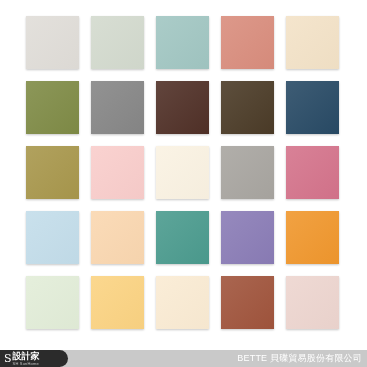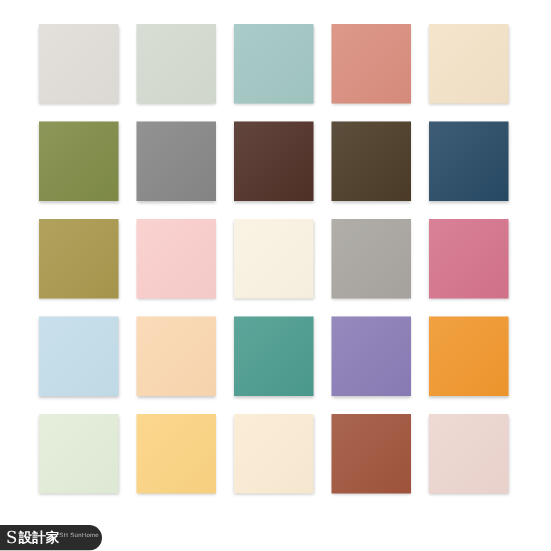--- a/index.html
+++ b/index.html
@@ -82,21 +82,21 @@
   }
   #logo-mark {
     color: #ffffff;
     font-size: 11px;
     line-height: 11px;
     padding-left: 4px;
     font-family: "DejaVu Serif", serif;
   }
   #logo-text-wrap {
     display: flex;
-    flex-direction: row;
+    flex-direction: column;
     justify-content: center;
     padding-left: 1px;
   }
   #logo-name {
     color: #ffffff;
     font-size: 9px;
     line-height: 9px;
     font-weight: bold;
   }
   #logo-sub {
@@ -132,20 +132,23 @@
       <div class="swatch" title="#4B9B8E" style="background: rgb(75, 155, 142);"></div>
       <div class="swatch" title="#8A7CB6" style="background: rgb(138, 124, 182);"></div>
       <div class="swatch" title="#F0972D" style="background: rgb(240, 151, 45);"></div>
       <div class="swatch" title="#E2EDD8" style="background: rgb(226, 237, 216);"></div>
       <div class="swatch" title="#FBD382" style="background: rgb(251, 211, 130);"></div>
       <div class="swatch" title="#FAEBD3" style="background: rgb(250, 235, 211);"></div>
       <div class="swatch" title="#A0543C" style="background: rgb(160, 84, 60);"></div>
       <div class="swatch" title="#EDD5CF" style="background: rgb(237, 213, 207);"></div>
     </div>
 
+  <div id="footer-bar" style="background: rgb(201, 201, 201);">
+    <span id="footer-credit">BETTE 貝碟貿易股份有限公司</span>
+  </div>
 
   <div id="logo-badge" style="background: rgb(43, 43, 43);">
     <span id="logo-mark">S</span>
     <span id="logo-text-wrap">
       <span id="logo-name">設計家</span>
       <span id="logo-sub">SH SunHome</span>
     </span>
   </div>
 
 </div>

